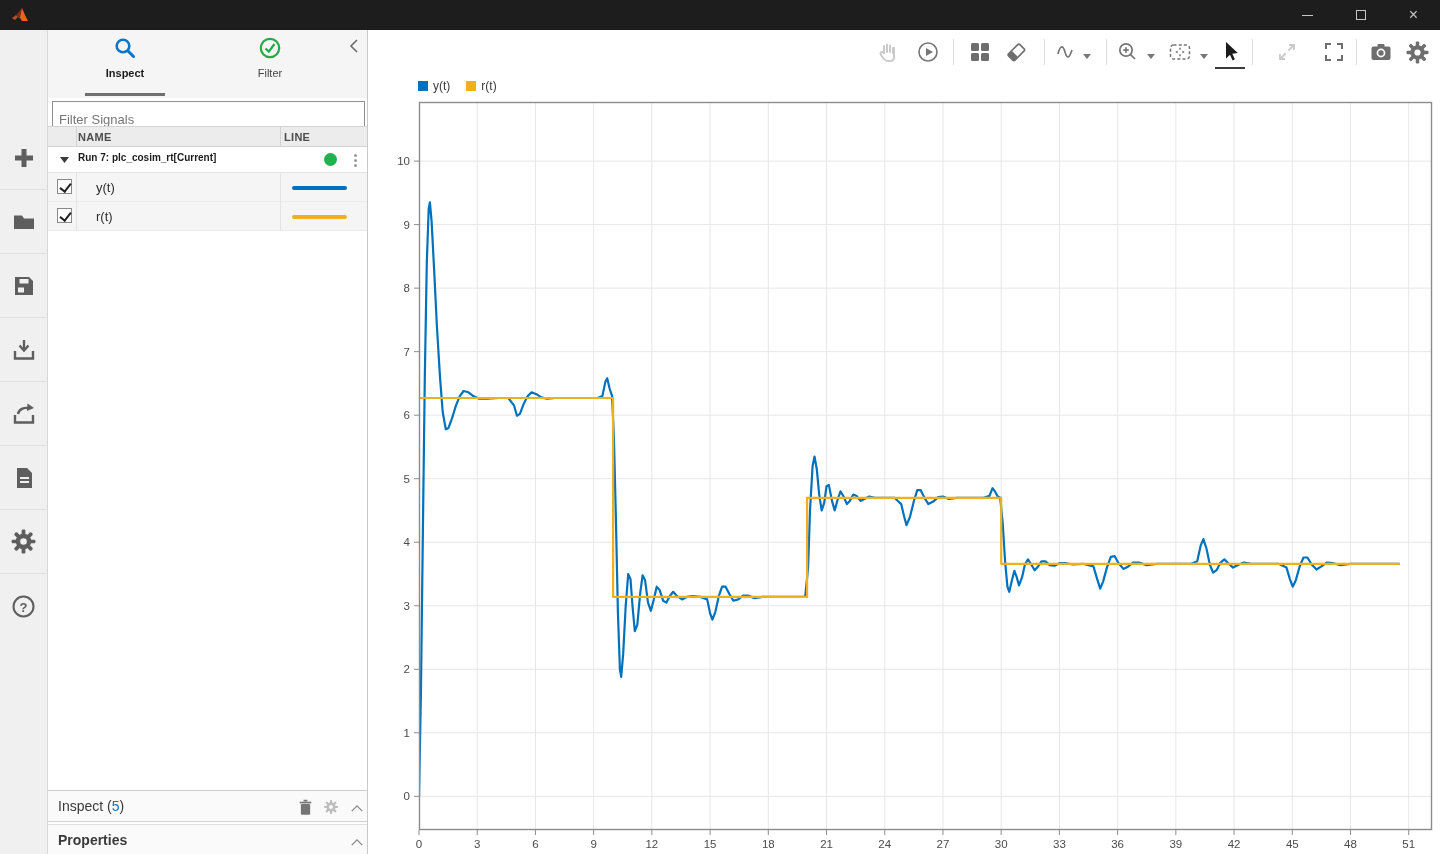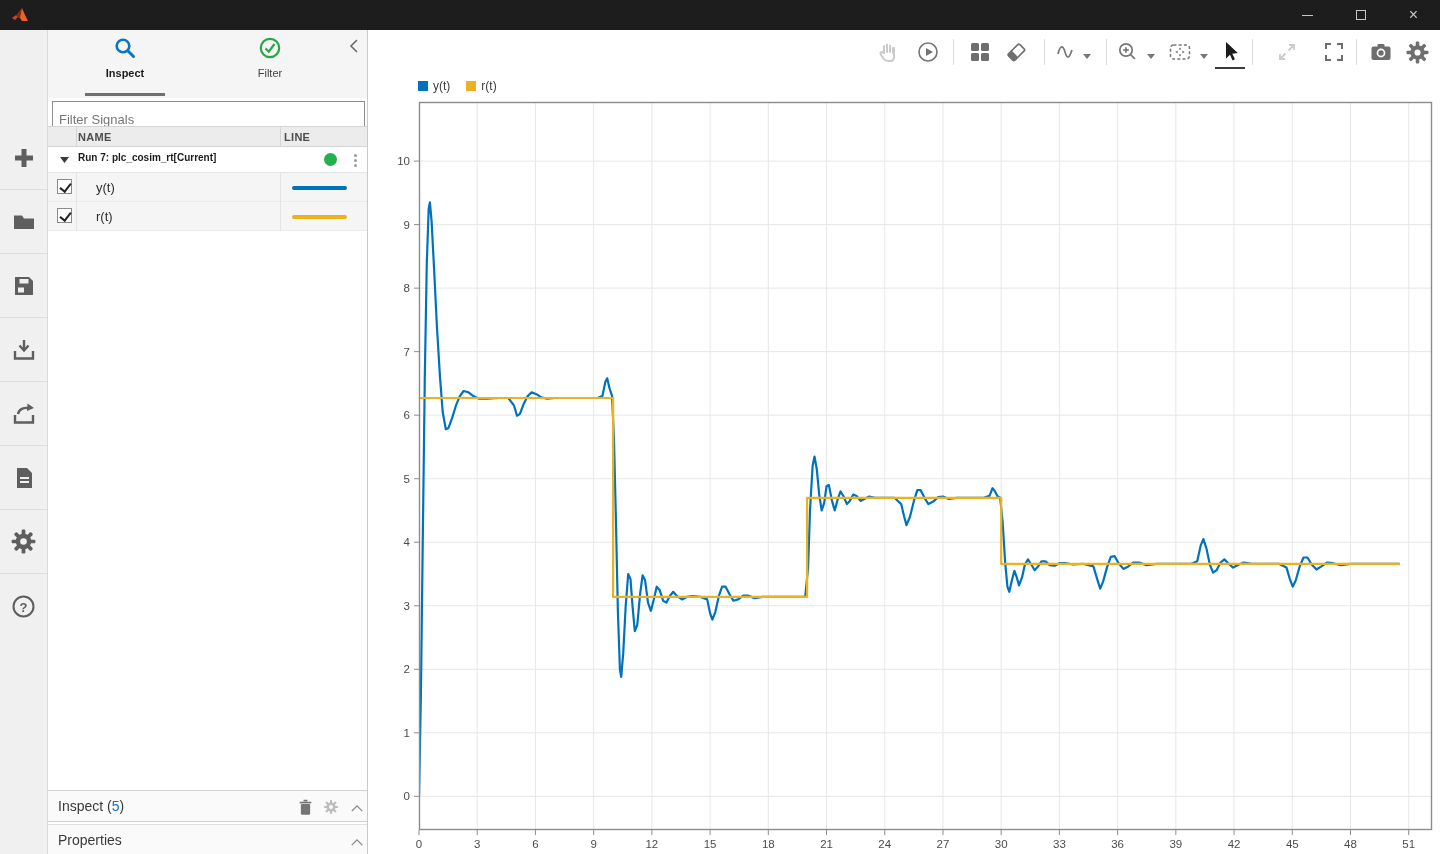--- a/index.html
+++ b/index.html
@@ -45,21 +45,21 @@
   .sigrow .vd1{position:absolute;left:28px;top:0;width:1px;height:29px;background:#e3e3e3;}
   .sigrow .vd2{position:absolute;left:232px;top:0;width:1px;height:29px;background:#e3e3e3;}
   .cb{position:absolute;left:9px;top:6px;width:15px;height:15px;background:#fff;border:1px solid #8a8a8a;}
   .cb.checked::after{content:"";position:absolute;left:4px;top:1px;width:5px;height:9px;border-right:2px solid #222;border-bottom:2px solid #222;transform:rotate(38deg);}
   .signame{position:absolute;left:48px;top:7px;font-size:13px;color:#2e2e2e;}
   .swatch{position:absolute;left:244px;top:13px;width:55px;height:4px;border-radius:2px;}
   .archive{position:absolute;left:0;top:760px;width:319px;height:32px;background:#fafafa;border-top:1px solid #cfcfcf;border-bottom:1px solid #cfcfcf;}
   .archive .alabel{position:absolute;left:10px;top:7px;font-size:14px;color:#3a3a3a;}
   .archive .count{color:#0b74c4;}
   .props{position:absolute;left:0;top:794px;width:319px;height:30px;background:#fafafa;border-top:1px solid #e0e0e0;}
-  .props .plabel{position:absolute;left:10px;top:7px;font-size:14px;color:#3a3a3a;}
+  .props .plabel{position:absolute;left:10px;top:7px;font-size:14px;color:#3a3a3a;font-weight:bold;}
   .iconbtn{position:absolute;width:22px;height:22px;display:flex;align-items:center;justify-content:center;}
 
   
   .chartpane{position:absolute;left:368px;top:30px;width:1072px;height:824px;background:#fff;}
   .tbicon{position:absolute;top:8px;width:28px;height:28px;display:flex;align-items:center;justify-content:center;}
   .tbsep{position:absolute;top:9px;width:1px;height:26px;background:#dcdcdc;}
   .tbcaret{position:absolute;top:24px;width:8px;height:5px;}
   .cursor-underline{position:absolute;top:37px;width:30px;height:2px;background:#3b3b3b;}
   .legend{position:absolute;left:50px;top:49px;display:flex;gap:16px;font-size:12px;color:#3c3c3c;}
   .legend .entry{display:flex;align-items:center;gap:5px;}

